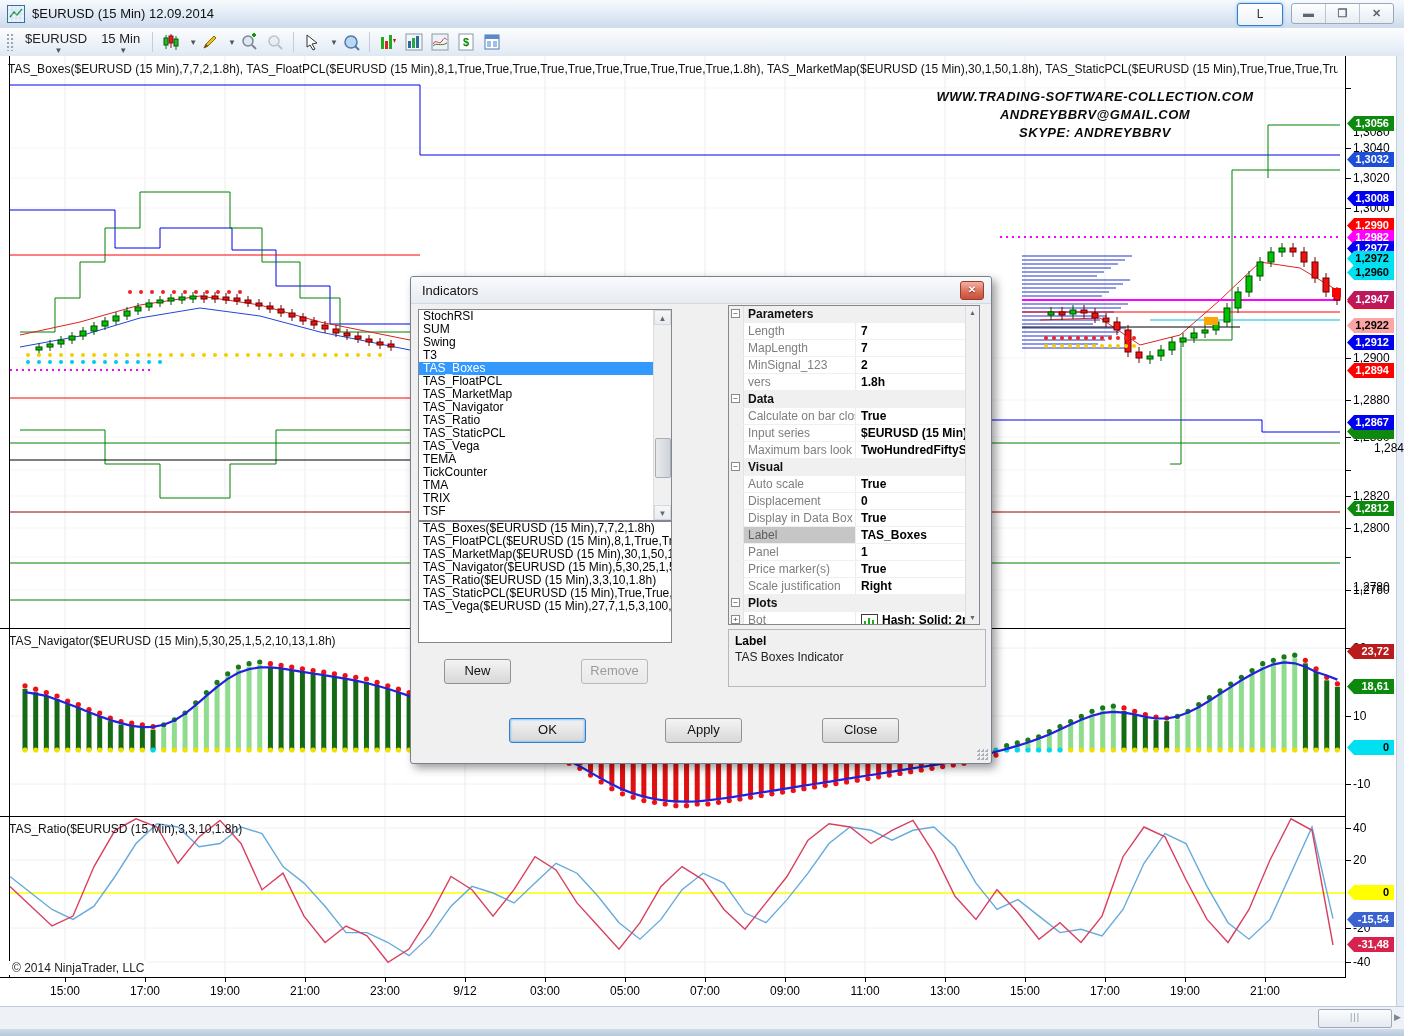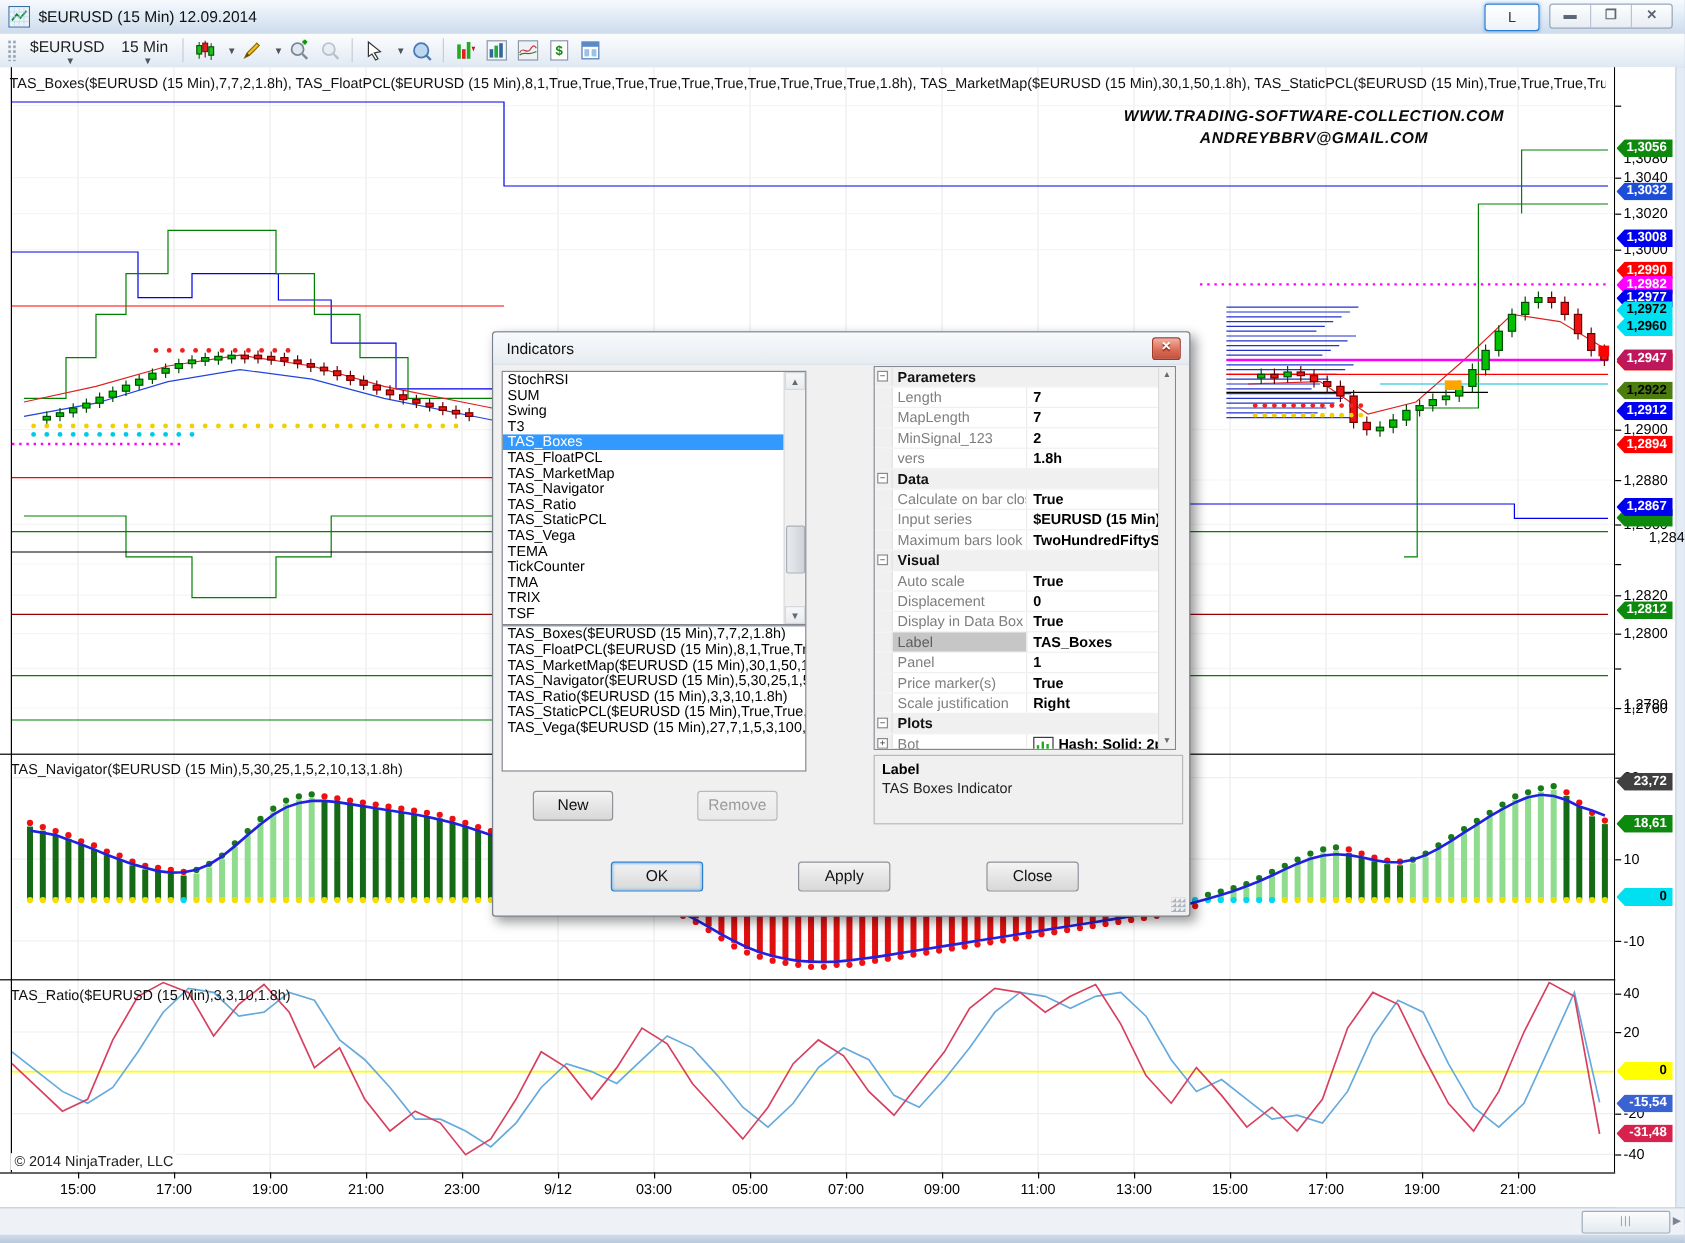--- a/index.html
+++ b/index.html
@@ -221,20 +221,21 @@
           <rect x="10" y="8" width="4" height="6" fill="#9cc0e8"></rect>
         </svg>
     </div>
   </div>
 
   <div class="chart-wrap">
     <div class="hdr-text">TAS_Boxes($EURUSD (15 Min),7,7,2,1.8h), TAS_FloatPCL($EURUSD (15 Min),8,1,True,True,True,True,True,True,True,True,True,True,1.8h), TAS_MarketMap($EURUSD (15 Min),30,1,50,1.8h), TAS_StaticPCL($EURUSD (15 Min),True,True,True,True,True,True,True,Tr</div>
     <div class="watermark" id="watermark">
         <div>WWW.TRADING-SOFTWARE-COLLECTION.COM</div>
         <div>ANDREYBBRV@GMAIL.COM</div>
+        <div>SKYPE: ANDREYBBRV</div>
       </div>
 
     <div id="main-svg-holder" class="panel-svg" style="top:0"><svg width="1346" height="572" xmlns="http://www.w3.org/2000/svg">
           <line x1="65" y1="0" x2="65" y2="572" stroke="#ececec"></line>
           <line x1="145" y1="0" x2="145" y2="572" stroke="#ececec"></line>
           <line x1="225" y1="0" x2="225" y2="572" stroke="#ececec"></line>
           <line x1="305" y1="0" x2="305" y2="572" stroke="#ececec"></line>
           <line x1="385" y1="0" x2="385" y2="572" stroke="#ececec"></line>
           <line x1="465" y1="0" x2="465" y2="572" stroke="#ececec"></line>
           <line x1="545" y1="0" x2="545" y2="572" stroke="#ececec"></line>
@@ -982,26 +983,26 @@
         <div class="pmarker" style="top: 60px; background: rgb(13, 138, 13); color: rgb(255, 255, 255);">1,3056</div>
         <div class="pmarker" style="top: 96px; background: #1d4ed8; color: rgb(255, 255, 255);">1,3032</div>
         <div class="pmarker" style="top: 135px; background: rgb(0, 0, 240); color: rgb(255, 255, 255);">1,3008</div>
         <div class="pmarker" style="top: 162px; background: rgb(255, 0, 0); color: rgb(255, 255, 255);">1,2990</div>
         <div class="pmarker" style="top: 174px; background: rgb(255, 0, 255); color: rgb(255, 255, 255);">1,2982</div>
         <div class="pmarker" style="top: 185px; background: rgb(0, 0, 240); color: rgb(255, 255, 255);">1,2977</div>
         <div class="pmarker" style="top: 195px; background: rgb(0, 224, 240); color: rgb(0, 0, 0);">1,2972</div>
         <div class="pmarker" style="top: 209px; background: rgb(0, 224, 240); color: rgb(0, 0, 0);">1,2960</div>
         <div class="pmarker" style="top: 238px; background: rgb(255, 0, 0); color: rgb(255, 255, 255);">1,2942</div>
         <div class="pmarker" style="top: 235px; background: #be185d; color: rgb(255, 255, 255); height: 17px; line-height: 17px;">1,2947</div>
-        <div class="pmarker" style="top: 262px; background: #4d7c0f; color: rgb(0, 0, 0);">1,2922</div>
+        <div class="pmarker" style="top: 262px; background: #fca5a5; color: rgb(0, 0, 0);">1,2922</div>
         <div class="pmarker" style="top: 279px; background: rgb(0, 0, 240); color: rgb(255, 255, 255);">1,2912</div>
         <div class="pmarker" style="top: 307px; background: rgb(255, 0, 0); color: rgb(255, 255, 255);">1,2894</div>
         <div class="pmarker" style="top: 359px; background: rgb(0, 0, 240); color: rgb(255, 255, 255);">1,2867</div>
         <div class="pmarker" style="top: 445px; background: rgb(13, 138, 13); color: rgb(255, 255, 255);">1,2812</div>
-        <div class="pmarker" style="top: 588px; background: #404040; color: rgb(255, 255, 255);">23,72</div>
+        <div class="pmarker" style="top: 588px; background: #b91c1c; color: rgb(255, 255, 255);">23,72</div>
         <div class="pmarker" style="top: 623px; background: rgb(13, 138, 13); color: rgb(255, 255, 255);">18,61</div>
         <div class="pmarker" style="top: 684px; background: rgb(0, 224, 240); color: rgb(0, 0, 0);">0</div>
         <div class="pmarker" style="top: 829px; background: rgb(255, 255, 0); color: rgb(0, 0, 0);">0</div>
         <div class="pmarker" style="top: 856px; background: rgb(58, 98, 208); color: rgb(255, 255, 255);">-15,54</div>
         <div class="pmarker" style="top: 881px; background: rgb(214, 34, 76); color: rgb(255, 255, 255);">-31,48</div>
       </div>
     <div class="time-axis" id="time-axis">
         <div style="position: absolute; left: 65px; top: 0px; width: 1px; height: 5px; background: rgb(0, 0, 0);"></div>
         <div class="time-label" style="left: 43px;">15:00</div>
         <div style="position: absolute; left: 145px; top: 0px; width: 1px; height: 5px; background: rgb(0, 0, 0);"></div>

